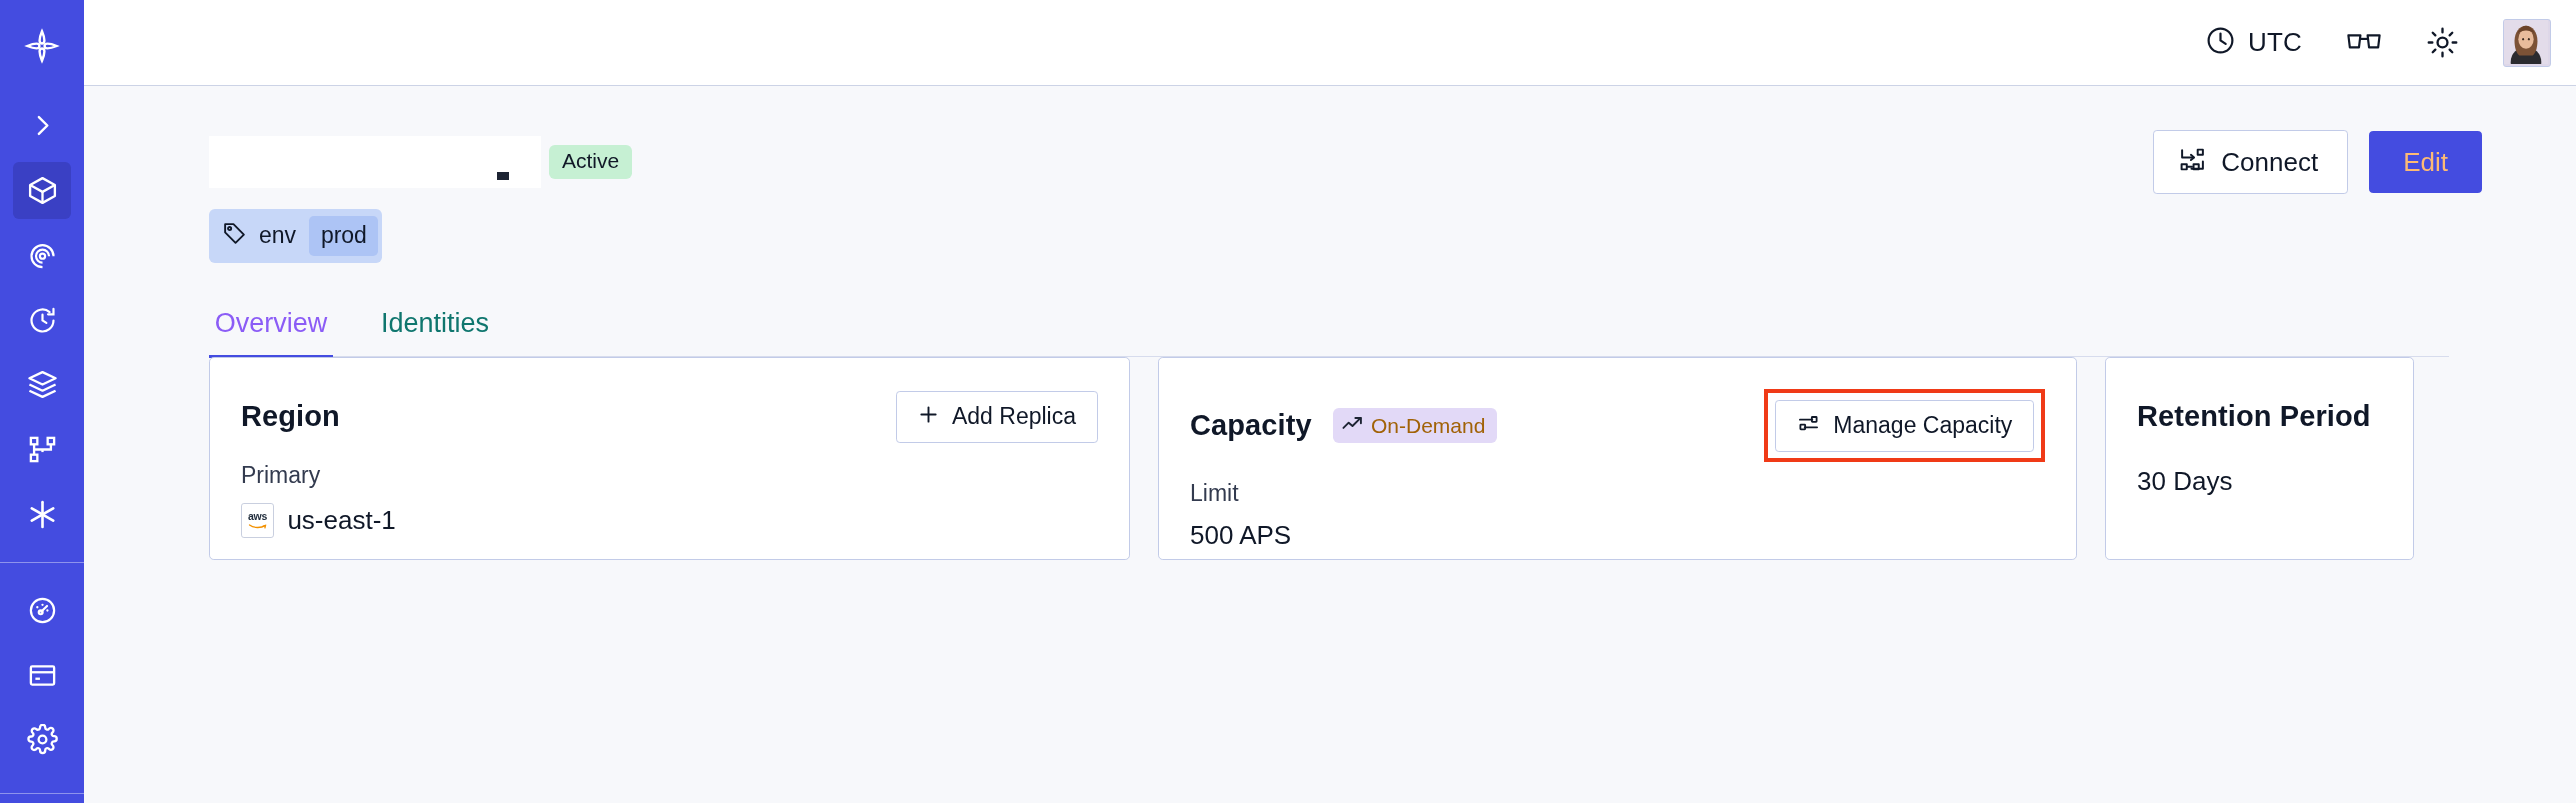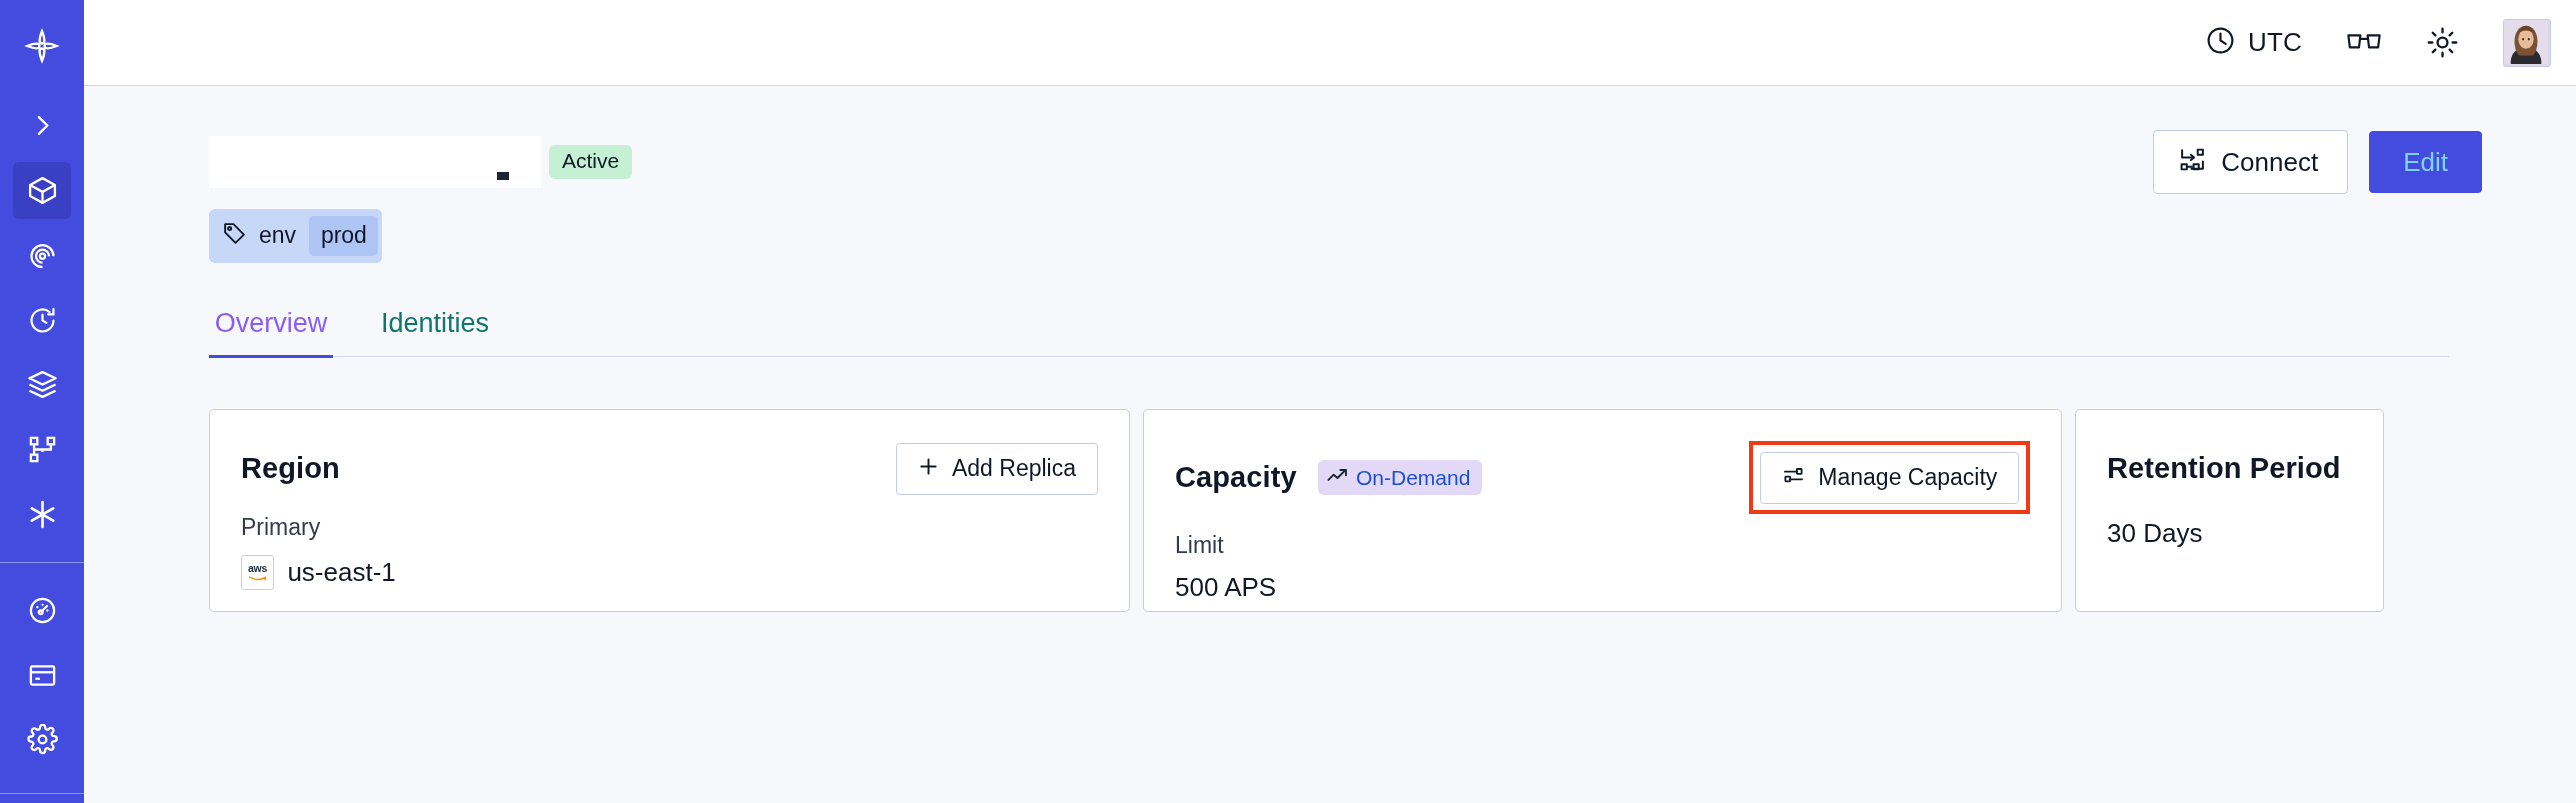--- a/index.html
+++ b/index.html
@@ -179,21 +179,21 @@
   }
   .btn-connect {
     background: #ffffff;
     border: 1px solid #c2cbe8;
     color: #101828;
     padding: 16.3px 29px 16.3px 25px;
   }
   .btn-edit {
     background: #444ce0;
     border: 1px solid #444ce0;
-    color: #7dd3fc;
+    color: #fdba74;
     padding: 17.3px 33px;
   }
 
   
   .tag-row { margin-top: 15.3px; margin-bottom: 40px; display: flex; }
   .tag {
     display: inline-flex;
     align-items: center;
     gap: 11.5px;
     background: #c7d7f8;
@@ -224,22 +224,21 @@
     padding: 5.8px 5.8px 15.3px 5.8px;
     cursor: pointer;
     border-bottom: 3.8px solid transparent;
     margin-bottom: -1.9px;
   }
   .tab.sel { color: #8b5cf6; border-bottom-color: #444ce0; }
 
   
   .cards {
     display: flex;
-    gap: 13px;
-    margin-top: 52px;
+    gap: 28px;
   }
   .card {
     background: #ffffff;
     border: 1px solid #c2cbe8;
     border-radius: 4.8px;
     padding: 31px 31px 0 31px;
     height: 203px;
     position: relative;
   }
   .card.region   { flex: 0 0 921px; }
@@ -255,21 +254,21 @@
     font-size: 29px;
     font-weight: bold;
     color: #101828;
     letter-spacing: 0.1px;
   }
   .badge-ondemand {
     display: inline-flex;
     align-items: center;
     gap: 7.7px;
     background: #e2d9f7;
-    color: #1d4ed8;
+    color: #a16207;
     font-size: 21px;
     padding: 6.7px 11.5px 7.7px 9.6px;
     border-radius: 5.8px;
     margin-left: 21px;
     line-height: 1;
   }
   .card-head-btn {
     margin-left: auto;
     display: inline-flex;
     align-items: center;

